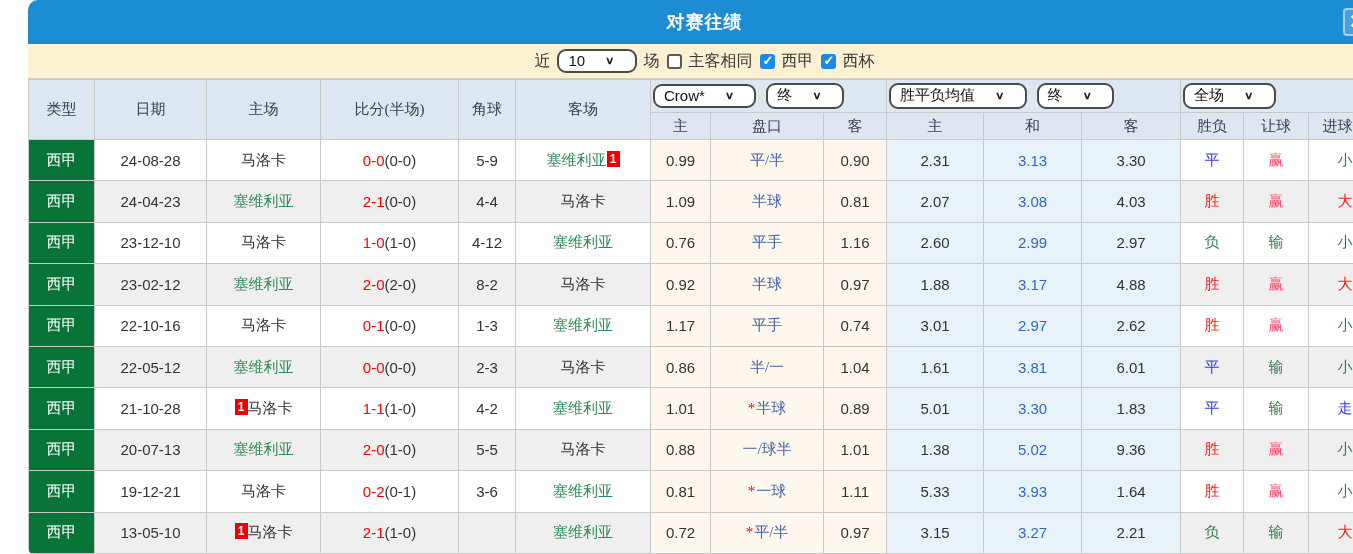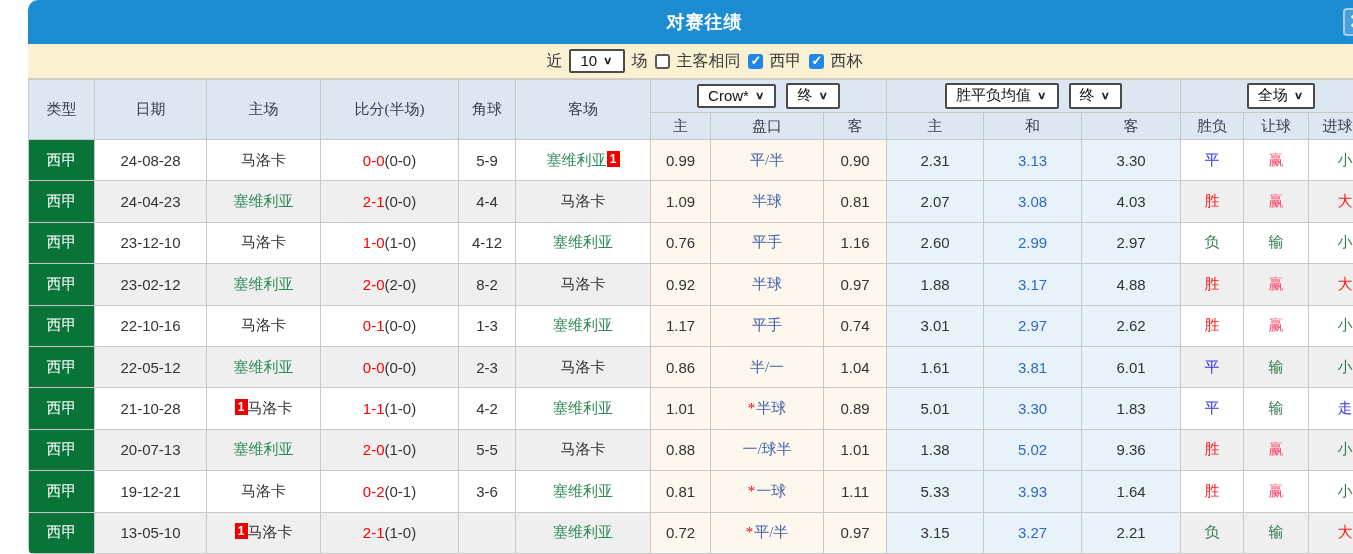--- a/index.html
+++ b/index.html
@@ -5,33 +5,33 @@
   html,body{margin:0;padding:0;background:#fff;font-family:"Liberation Sans",sans-serif;}
   .panel{width:1353px;height:554px;border-radius:10px 10px 6px 6px;overflow:hidden;background:#fff;margin-left:28px;}
 
   
   .titlebar{height:44px;background:#1c8dd2;position:relative;display:flex;align-items:center;justify-content:center;}
   .titlebar .title{color:#fff;font-size:18px;font-weight:bold;letter-spacing:1px;}
   .close-btn{position:absolute;right:10px;top:8px;width:28px;height:28px;background:#4aa0dc;border:2px solid #aacdeb;border-radius:4px;color:#fff;font-size:19px;line-height:24px;text-align:center;cursor:pointer;box-sizing:border-box;font-weight:bold;}
 
   
   .filterbar{height:34px;background:#faf0d2;display:flex;align-items:center;justify-content:center;gap:7px;border-bottom:1px solid #d8d0b8;font-size:16px;color:#3a3a3a;font-family:"Liberation Serif",serif;}
-  .dd{display:inline-flex;align-items:center;gap:6px;background:#fff;border:2px solid #4a4a4a;border-radius:2px;padding:1px 10px 2px 9px;font-size:15px;color:#111;cursor:pointer;font-family:"Liberation Sans",sans-serif;white-space:nowrap;}
+  .dd{display:inline-flex;align-items:center;gap:20px;background:#fff;border:2px solid #4a4a4a;border-radius:9px;padding:1px 20px 2px 9px;font-size:15px;color:#111;cursor:pointer;font-family:"Liberation Sans",sans-serif;white-space:nowrap;}
   .dd .chev{font-size:13px;color:#222;transform:scaleY(.8);font-weight:bold;}
   .cb{display:inline-block;width:15px;height:15px;border:2px solid #5a5a5a;border-radius:3px;background:#fff;box-sizing:border-box;cursor:pointer;position:relative;vertical-align:-2px;}
   .cb.checked{background:#1e87e8;border-color:#1e87e8;}
   .cb.checked::after{content:"✓";position:absolute;left:1px;top:-3px;color:#fff;font-size:13px;font-weight:bold;}
 
   
   table{border-collapse:collapse;table-layout:fixed;width:1353px;}
   td,th{border:1px solid #c8c8c8;text-align:center;overflow:hidden;white-space:nowrap;box-sizing:border-box;padding:0 2px;}
   thead th{background:#dde7f2;font-weight:normal;color:#37404d;font-size:15px;font-family:"Liberation Serif",serif;}
   thead tr.hrow1 th{height:33px;}
   thead tr.hrow2 th{height:27px;}
-  .hgroup{display:flex;align-items:center;justify-content:center;gap:10px;}
+  .hgroup{display:flex;align-items:center;gap:10px;}
   tbody td{height:41.4px;font-size:15px;color:#333;}
   tbody tr.alt td{background:#efefef;}
   tbody td.league{background:#087438;color:#fff;font-family:"Liberation Serif",serif;}
   tbody tr.alt td.league{background:#087438;}
   td.cjk{font-family:"Liberation Serif",serif;}
   td.num{font-family:"Liberation Sans",sans-serif;letter-spacing:0;}
   tbody td.cream, tbody tr.alt td.cream{background:#fdf7ed;}
   tbody td.bluebg, tbody tr.alt td.bluebg{background:#e8f3f9;}
   .team-green{color:#2e8b57;}
   .team-dark{color:#333;}

